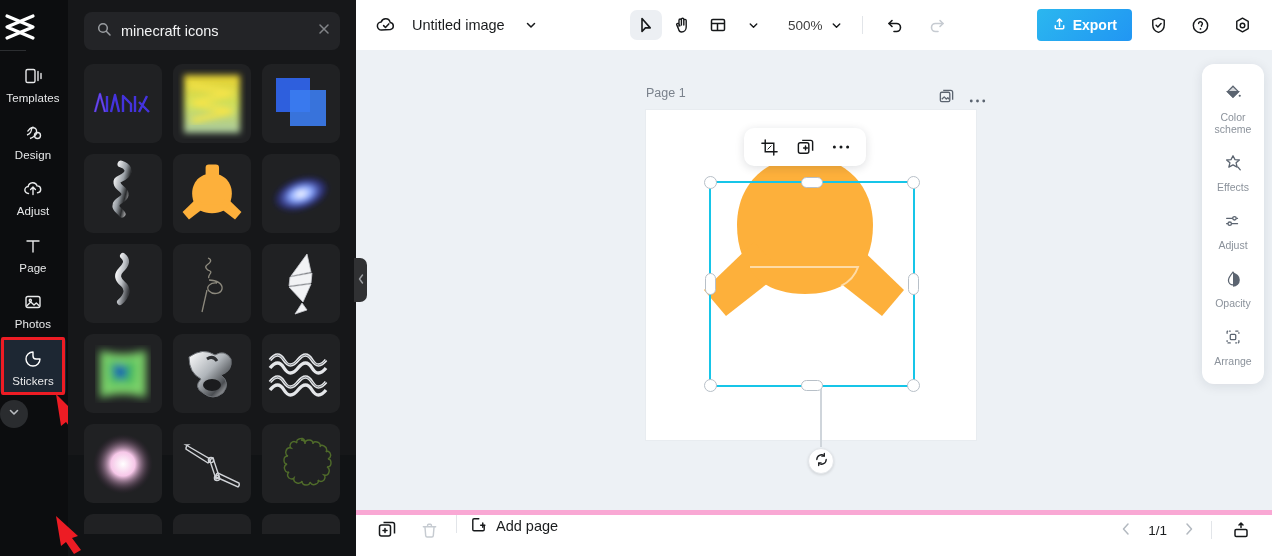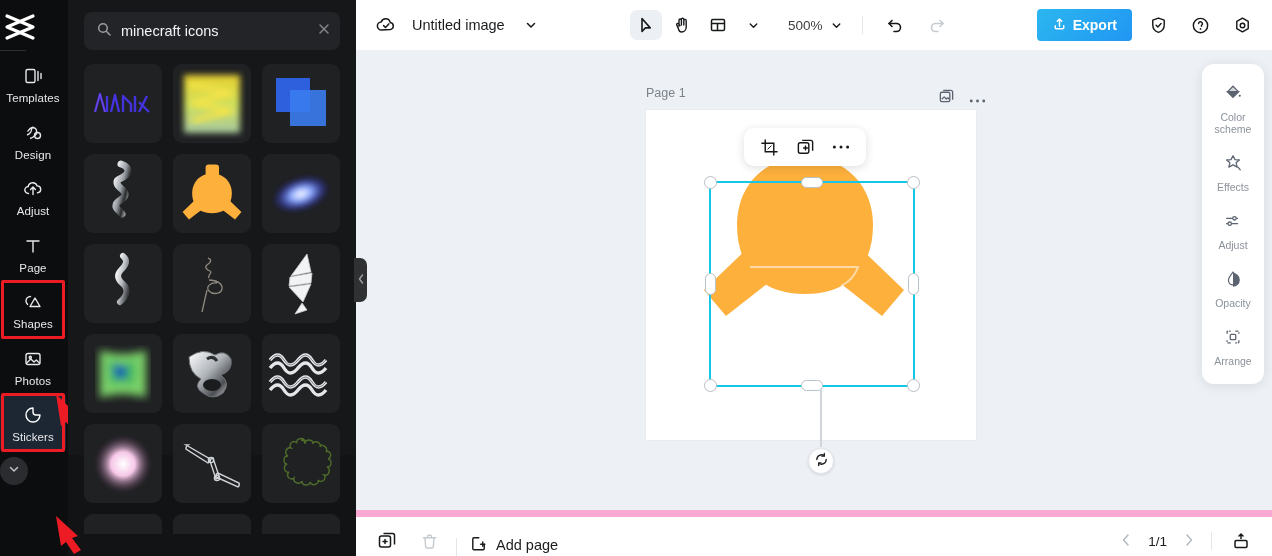--- a/index.html
+++ b/index.html
@@ -147,21 +147,21 @@
   }
   .rp-item {
     display:flex; flex-direction:column; align-items:center; gap: 4px;
     padding: 9px 2px; cursor: pointer;
   }
   .rp-item .lbl { font-size: 10.5px; color: #8b929b; line-height: 1.15; text-align:center; }
 
   
   .bottombar {
     height: 46px; flex: 0 0 46px; background: #fff; display:flex;
-    align-items:flex-end; padding: 0 16px; gap: 12px; border-top: 7px solid #f9a8d4;
+    align-items:flex-start; padding: 0 16px; gap: 12px; border-top: 5px solid #f9a8d4;
   }
   .bb-btn { width: 30px; height: 30px; display:flex; align-items:center; justify-content:center; cursor:pointer; }
   .addpage { display:flex; align-items:center; gap: 8px; cursor:pointer; font-size: 14.5px; color:#1a1c1e; }
   .bb-sep { width: 1px; height: 18px; background: #e2e5e9; }
   .spacer { flex: 1; }
   .pager { display:flex; align-items:center; gap: 14px; font-size: 13.5px; color:#1a1c1e; }
   .pager .nav { cursor:pointer; }
 </style>
 </head>
 <body>
@@ -209,29 +209,20 @@
 
     <div class="rail-item">
       <span class="ico">
         <svg width="22" height="22" viewBox="0 0 22 22" fill="none" stroke="#e8e9ea" stroke-width="1.4">
           <path d="M5 6h12M11 6v11" stroke-linecap="round"></path>
         </svg>
       </span>
       <span class="lbl">Page</span>
     </div>
 
-    <div class="rail-item boxed">
-      <span class="ico">
-        <svg width="22" height="22" viewBox="0 0 22 22" fill="none" stroke="#e8e9ea" stroke-width="1.4">
-          <path d="M8.5 5.5A4.5 4.5 0 004 10a4.5 4.5 0 001.6 3.4" stroke-linecap="round"></path>
-          <path d="M13 7l5 8.5H8z" stroke-linejoin="round"></path>
-        </svg>
-      </span>
-      <span class="lbl">Shapes</span>
-    </div>
 
     <div class="rail-item">
       <span class="ico">
         <svg width="22" height="22" viewBox="0 0 22 22" fill="none" stroke="#e8e9ea" stroke-width="1.4">
           <rect x="4" y="5.5" width="14" height="11" rx="2"></rect>
           <circle cx="8.3" cy="9.4" r="1.1"></circle>
           <path d="M4.6 15l4.2-4 3.2 3 2.3-2.1 3.1 3.1" stroke-linejoin="round"></path>
         </svg>
       </span>
       <span class="lbl">Photos</span>

